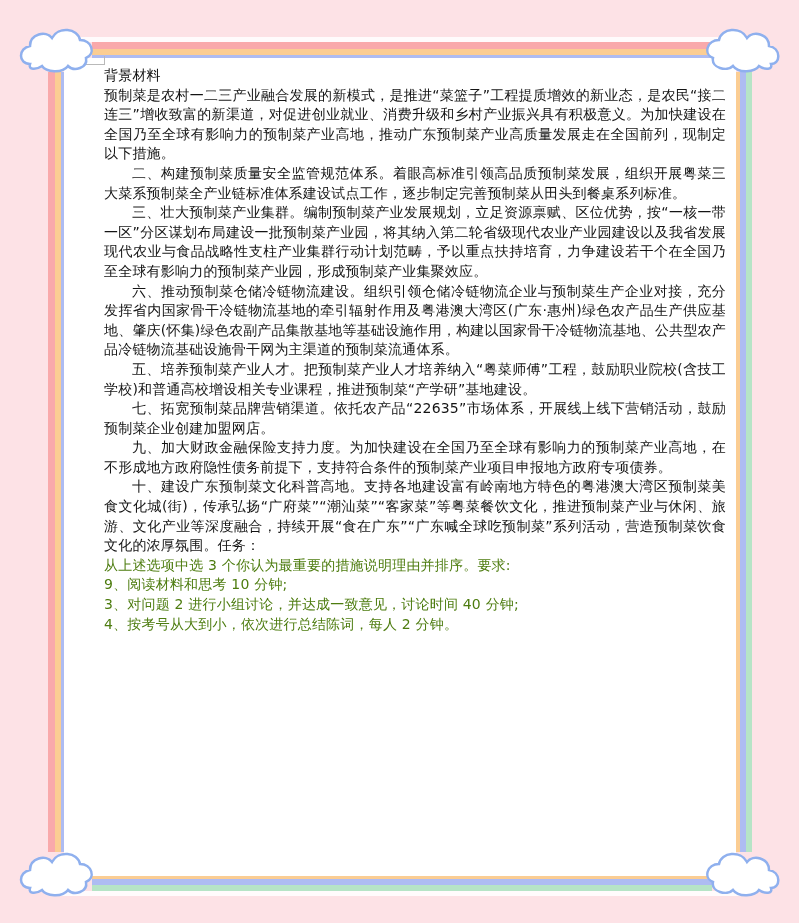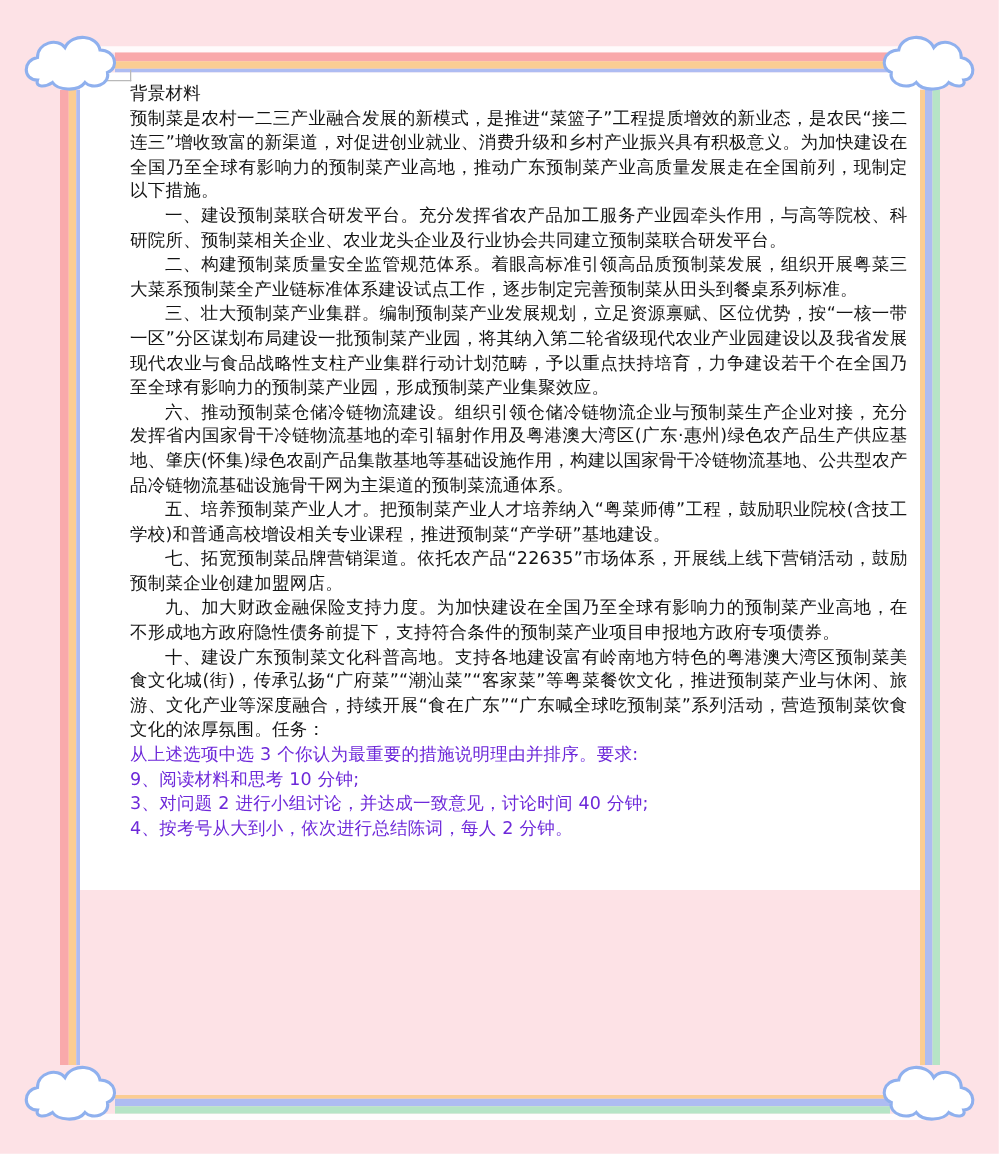--- a/index.html
+++ b/index.html
@@ -38,21 +38,21 @@
     .frame-white-bottom {
       position: absolute; left: 60px; top: 891px; width: 690px; height: 5px; background: #ffffff; opacity: 0.85;
     }
 
     
     .page {
       position: absolute;
       left: 64px;
       top: 58px;
       width: 672px;
-      height: 654px;
+      height: 818px;
       background: #ffffff;
     }
     .corner-mark {
       position: absolute;
       border-color: #b9b9b9;
       border-style: solid;
       width: 24px;
       height: 8px;
     }
     .corner-tl { left: 16px; top: -2px; border-width: 0 1px 1px 0; }
@@ -67,21 +67,21 @@
       line-height: 19.6px;
       color: #141414;
       letter-spacing: 0.2px;
     }
     .content p {
       margin: 0;
       text-align: justify;
     }
     .content p.indent { text-indent: 2em; }
     .content p.title { margin-bottom: 0; }
-    .content .req { color: #6d28d9; }
+    .content .req { color: #4d7c0f; }
 
     
     .cloud {
       position: absolute;
     }
     .cloud svg { display: block; }
   </style>
 </head>
 <body>
 
@@ -103,21 +103,20 @@
 <div class="stripe bottom-green"></div>
 <div class="frame-white-bottom"></div>
 
 <div class="page">
   <div class="corner-mark corner-tl"></div>
   <div class="corner-mark corner-tr"></div>
 
   <div class="content">
     <p class="title">背景材料</p>
     <p>预制菜是农村一二三产业融合发展的新模式，是推进“菜篮子”工程提质增效的新业态，是农民“接二连三”增收致富的新渠道，对促进创业就业、消费升级和乡村产业振兴具有积极意义。为加快建设在全国乃至全球有影响力的预制菜产业高地，推动广东预制菜产业高质量发展走在全国前列，现制定以下措施。</p>
-    <p class="indent">一、建设预制菜联合研发平台。充分发挥省农产品加工服务产业园牵头作用，与高等院校、科研院所、预制菜相关企业、农业龙头企业及行业协会共同建立预制菜联合研发平台。</p>
     <p class="indent">二、构建预制菜质量安全监管规范体系。着眼高标准引领高品质预制菜发展，组织开展粤菜三大菜系预制菜全产业链标准体系建设试点工作，逐步制定完善预制菜从田头到餐桌系列标准。</p>
     <p class="indent">三、壮大预制菜产业集群。编制预制菜产业发展规划，立足资源禀赋、区位优势，按“一核一带一区”分区谋划布局建设一批预制菜产业园，将其纳入第二轮省级现代农业产业园建设以及我省发展现代农业与食品战略性支柱产业集群行动计划范畴，予以重点扶持培育，力争建设若干个在全国乃至全球有影响力的预制菜产业园，形成预制菜产业集聚效应。</p>
     <p class="indent">六、推动预制菜仓储冷链物流建设。组织引领仓储冷链物流企业与预制菜生产企业对接，充分发挥省内国家骨干冷链物流基地的牵引辐射作用及粤港澳大湾区(广东·惠州)绿色农产品生产供应基地、肇庆(怀集)绿色农副产品集散基地等基础设施作用，构建以国家骨干冷链物流基地、公共型农产品冷链物流基础设施骨干网为主渠道的预制菜流通体系。</p>
     <p class="indent">五、培养预制菜产业人才。把预制菜产业人才培养纳入“粤菜师傅”工程，鼓励职业院校(含技工学校)和普通高校增设相关专业课程，推进预制菜“产学研”基地建设。</p>
     <p class="indent">七、拓宽预制菜品牌营销渠道。依托农产品“22635”市场体系，开展线上线下营销活动，鼓励预制菜企业创建加盟网店。</p>
     <p class="indent">九、加大财政金融保险支持力度。为加快建设在全国乃至全球有影响力的预制菜产业高地，在不形成地方政府隐性债务前提下，支持符合条件的预制菜产业项目申报地方政府专项债券。</p>
     <p class="indent">十、建设广东预制菜文化科普高地。支持各地建设富有岭南地方特色的粤港澳大湾区预制菜美食文化城(街)，传承弘扬“广府菜”“潮汕菜”“客家菜”等粤菜餐饮文化，推进预制菜产业与休闲、旅游、文化产业等深度融合，持续开展“食在广东”“广东喊全球吃预制菜”系列活动，营造预制菜饮食文化的浓厚氛围。任务：</p>
     <p class="req">从上述选项中选 3 个你认为最重要的措施说明理由并排序。要求:</p>
     <p class="req">9、阅读材料和思考 10 分钟;</p>
     <p class="req">3、对问题 2 进行小组讨论，并达成一致意见，讨论时间  40 分钟;</p>

